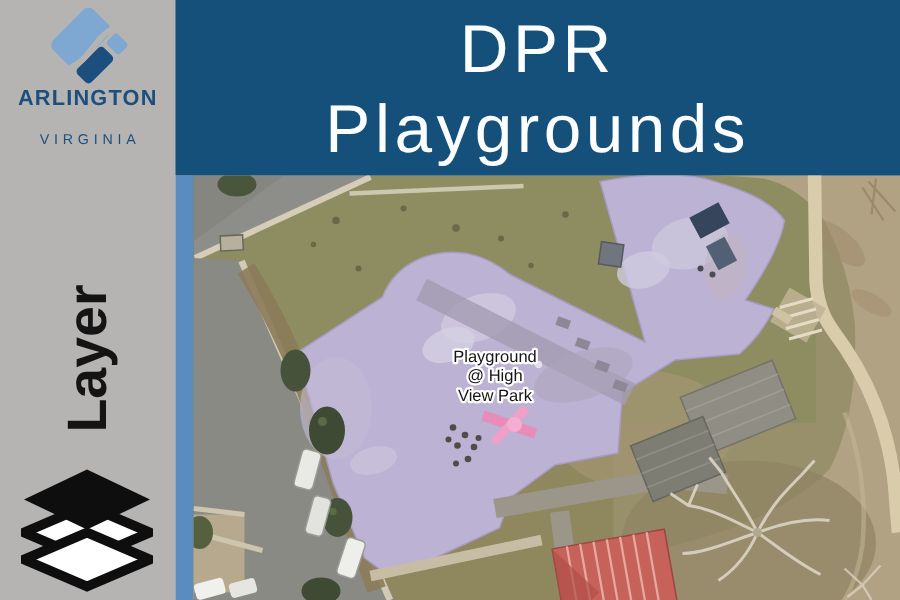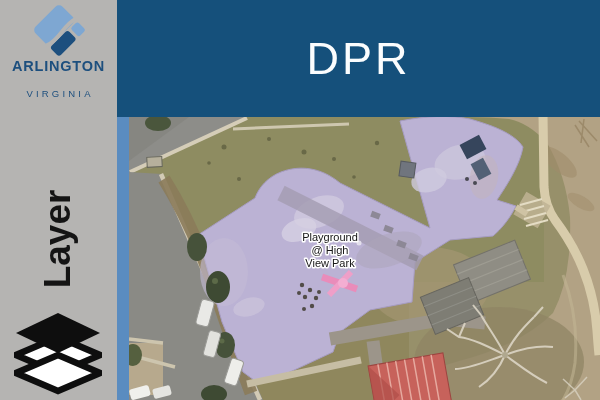--- a/index.html
+++ b/index.html
@@ -39,20 +39,21 @@
           <rect x="-19" y="6" width="25" height="13" rx="3" fill="#1d4f7e"></rect>
           <rect x="9" y="7" width="10" height="12" rx="2.5" fill="#7ea7d2"></rect>
           <path d="M-20,2 C-6,8 6,-1 20,4" fill="none" stroke="#b5b4b2" stroke-width="4"></path>
         </g>
       </svg>
       <div class="logo-name">ARLINGTON</div>
       <div class="logo-sub">VIRGINIA</div>
     </div>
     <div class="title-block">
       <div class="title-line">DPR</div>
+      <div class="title-line">Playgrounds</div>
     </div>
   </div>
 
   <div class="body">
 
     <div class="sidebar">
       <div class="layer-wrap">
         <div class="layer-text">Layer</div>
       </div>
       <svg class="layers-icon" width="88" height="86" viewBox="0 0 88 86">

